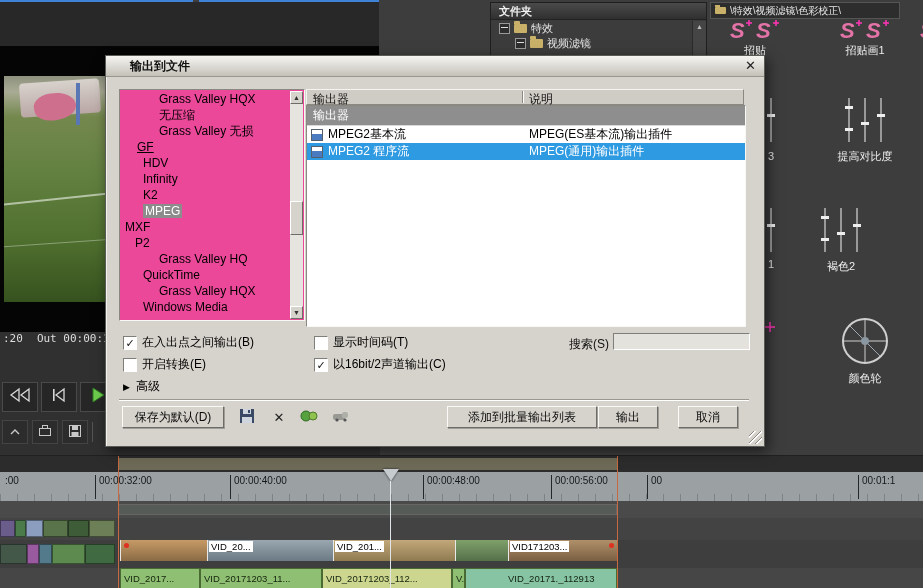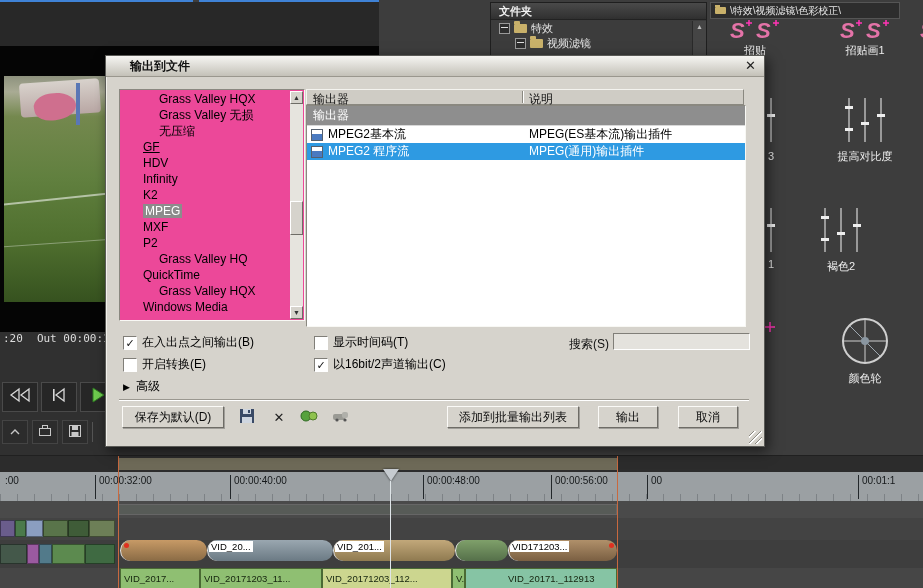--- a/index.html
+++ b/index.html
@@ -67,21 +67,21 @@
          background-size:100% 7px;background-position:0 100%;background-repeat:no-repeat;}
   .ruler-label{position:absolute;top:3px;height:24px;font-size:10px;color:#15181a;padding-left:3px;white-space:nowrap;}
   .ruler-label.tick{border-left:1px solid #22272a;}
   .trackV{position:absolute;left:0;top:45px;width:923px;height:17px;background:#4a4a4a;border-bottom:1px solid #333;}
   .trackV-strip{position:absolute;top:3px;height:11px;background:#575b57;border:1px solid #666;box-sizing:border-box;}
   .track1{position:absolute;left:0;top:62px;width:923px;height:22px;background:#434343;border-bottom:1px solid #333;}
   .track2{position:absolute;left:0;top:84px;width:923px;height:28px;background:#3e3e3e;border-bottom:1px solid #333;}
   .trackA{position:absolute;left:0;top:112px;width:923px;height:21px;background:#464646;}
   .mini-clip{position:absolute;top:2px;height:17px;border:1px solid rgba(0,0,0,.4);box-sizing:border-box;}
   .track2 .mini-clip{top:4px;height:20px;}
-  .vclip{position:absolute;top:0;height:21px;border-left:1px solid #e8e8e8;box-sizing:border-box;overflow:hidden;border-radius:12px;}
+  .vclip{position:absolute;top:0;height:21px;border-left:1px solid #e8e8e8;box-sizing:border-box;overflow:hidden;}
   .clip-label{position:absolute;top:1px;left:1px;background:#fff;color:#000;font-size:9.5px;line-height:11px;
               padding:0 2px;max-width:calc(100% - 5px);white-space:nowrap;overflow:hidden;}
   .clip-dot{position:absolute;top:3px;width:5px;height:5px;border-radius:50%;background:#e03020;}
   .aclip{position:absolute;top:0;height:21px;box-sizing:border-box;border:1px solid #4a6a34;color:#15240e;
          font-size:9.5px;line-height:19px;padding-left:3px;white-space:nowrap;overflow:hidden;}
   .io-line{position:absolute;top:0;width:1px;height:133px;background:#c8693f;}
   .playhead{position:absolute;top:13px;width:16px;}
   .ph-tri{width:0;height:0;border-left:8px solid transparent;border-right:8px solid transparent;
           border-top:12px solid #c6cbd0;filter:drop-shadow(0 0 1px #222);}
   .ph-vline{position:absolute;left:7px;top:12px;width:1px;height:108px;background:#dfe5e8;}
@@ -125,21 +125,21 @@
   .search-lab{position:absolute;left:463px;top:280px;font-size:12px;}
   .search-in{position:absolute;left:507px;top:277px;width:131px;height:15px;background:#e4e2dd;
              border:1px solid;border-color:#807e78 #fff #fff #807e78;font-size:12px;padding:0 2px;outline:none;}
   .adv{position:absolute;left:17px;top:322px;display:flex;align-items:center;gap:6px;font-size:12px;color:#000;}
   .adv .tri{font-size:9px;}
   .etched{position:absolute;left:13px;top:343px;width:630px;height:0;border-top:1px solid #9a978f;border-bottom:1px solid #fff;}
   .btn{position:absolute;height:22px;background:#d6d3cc;border:1px solid;border-color:#fbfaf7 #6e6c66 #6e6c66 #fbfaf7;
        box-shadow:1px 1px 0 rgba(0,0,0,.25);font-size:12px;color:#0a0a0a;display:flex;align-items:center;
        justify-content:center;box-sizing:border-box;white-space:nowrap;cursor:default;}
   .b-save{left:16px;top:350px;width:102px;}
-  .b-batch{left:341px;top:350px;width:132px;text-align:right;}
+  .b-batch{left:341px;top:350px;width:150px;text-align:right;}
   .b-out{left:492px;top:350px;width:60px;}
   .b-cancel{left:572px;top:350px;width:60px;}
   .ibtn{position:absolute;top:352px;width:26px;height:19px;display:flex;align-items:center;justify-content:center;}
   .i-del{font-size:13px;font-weight:bold;color:#222;}
   .grip{position:absolute;right:2px;bottom:2px;width:13px;height:13px;
         background:repeating-linear-gradient(135deg,transparent 0 3px,#8a8880 3px 4px,#fff 4px 5px);}
 </style>
 </head>
 <body>
 
@@ -428,29 +428,29 @@
 
   <div class="abs dialog">
     <div class="titlebar">
       <span class="dlg-title">输出到文件</span>
       <span class="dlg-close">✕</span>
     </div>
 
     <div class="tree">
       <div class="tree-inner">
           <div class="tree-item" style="padding-left: 38px;"><span>Grass Valley HQX</span></div>
+          <div class="tree-item" style="padding-left: 38px;"><span>无压缩</span></div>
           <div class="tree-item" style="padding-left: 38px;"><span>Grass Valley 无损</span></div>
-          <div class="tree-item" style="padding-left: 38px;"><span>无压缩</span></div>
-          <div class="tree-item" style="padding-left: 22px; text-decoration: underline;"><span>GF</span></div>
+          <div class="tree-item" style="padding-left: 16px; text-decoration: underline;"><span>GF</span></div>
           <div class="tree-item" style="padding-left: 22px;"><span>HDV</span></div>
           <div class="tree-item" style="padding-left: 22px;"><span>Infinity</span></div>
           <div class="tree-item" style="padding-left: 22px;"><span>K2</span></div>
           <div class="tree-item" style="padding-left: 22px;"><span class="tree-sel">MPEG</span></div>
-          <div class="tree-item" style="padding-left: 22px;"><span>MXF</span></div>
-          <div class="tree-item" style="padding-left: 22px;"><span>P2</span></div>
+          <div class="tree-item" style="padding-left: 4px;"><span>MXF</span></div>
+          <div class="tree-item" style="padding-left: 14px;"><span>P2</span></div>
           <div class="tree-item" style="padding-left: 38px;"><span>Grass Valley HQ</span></div>
           <div class="tree-item" style="padding-left: 22px;"><span>QuickTime</span></div>
           <div class="tree-item" style="padding-left: 38px;"><span>Grass Valley HQX</span></div>
           <div class="tree-item" style="padding-left: 22px;"><span>Windows Media</span></div>
         </div>
       <div class="tree-sb">
         <div class="sb-btn">▲</div>
         <div class="sb-thumb"></div>
         <div class="sb-btn sb-down">▼</div>
       </div>

